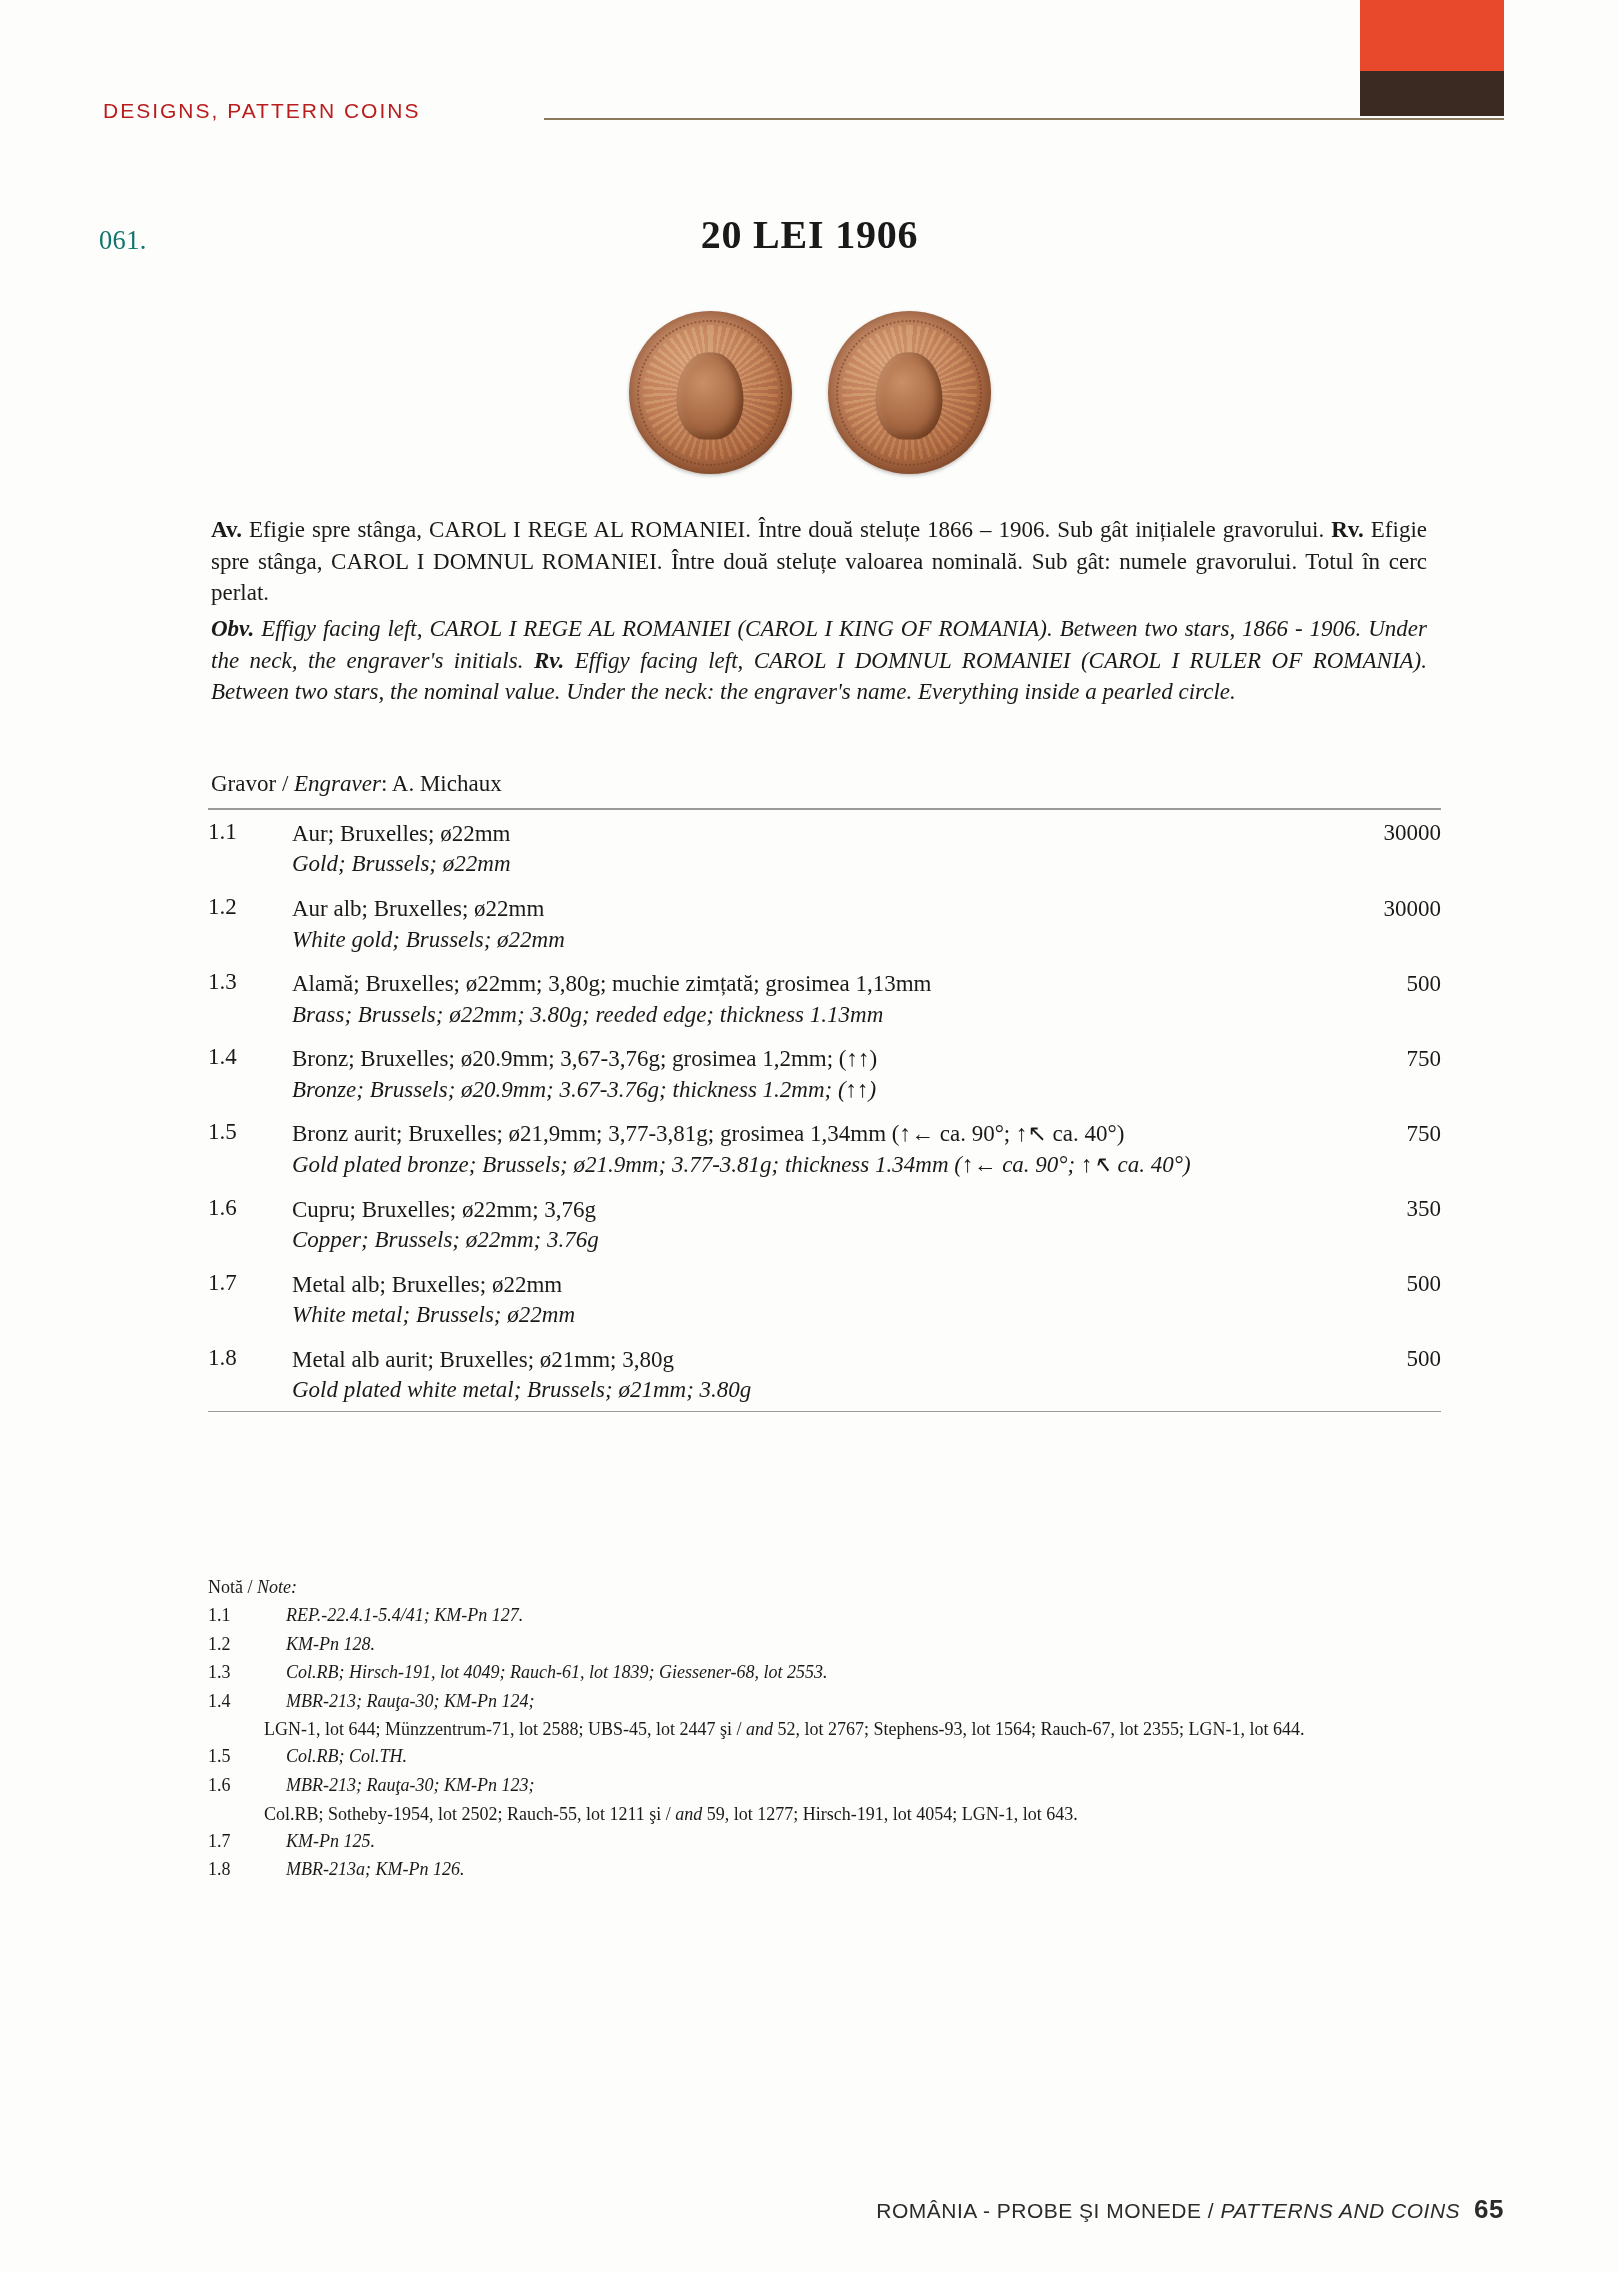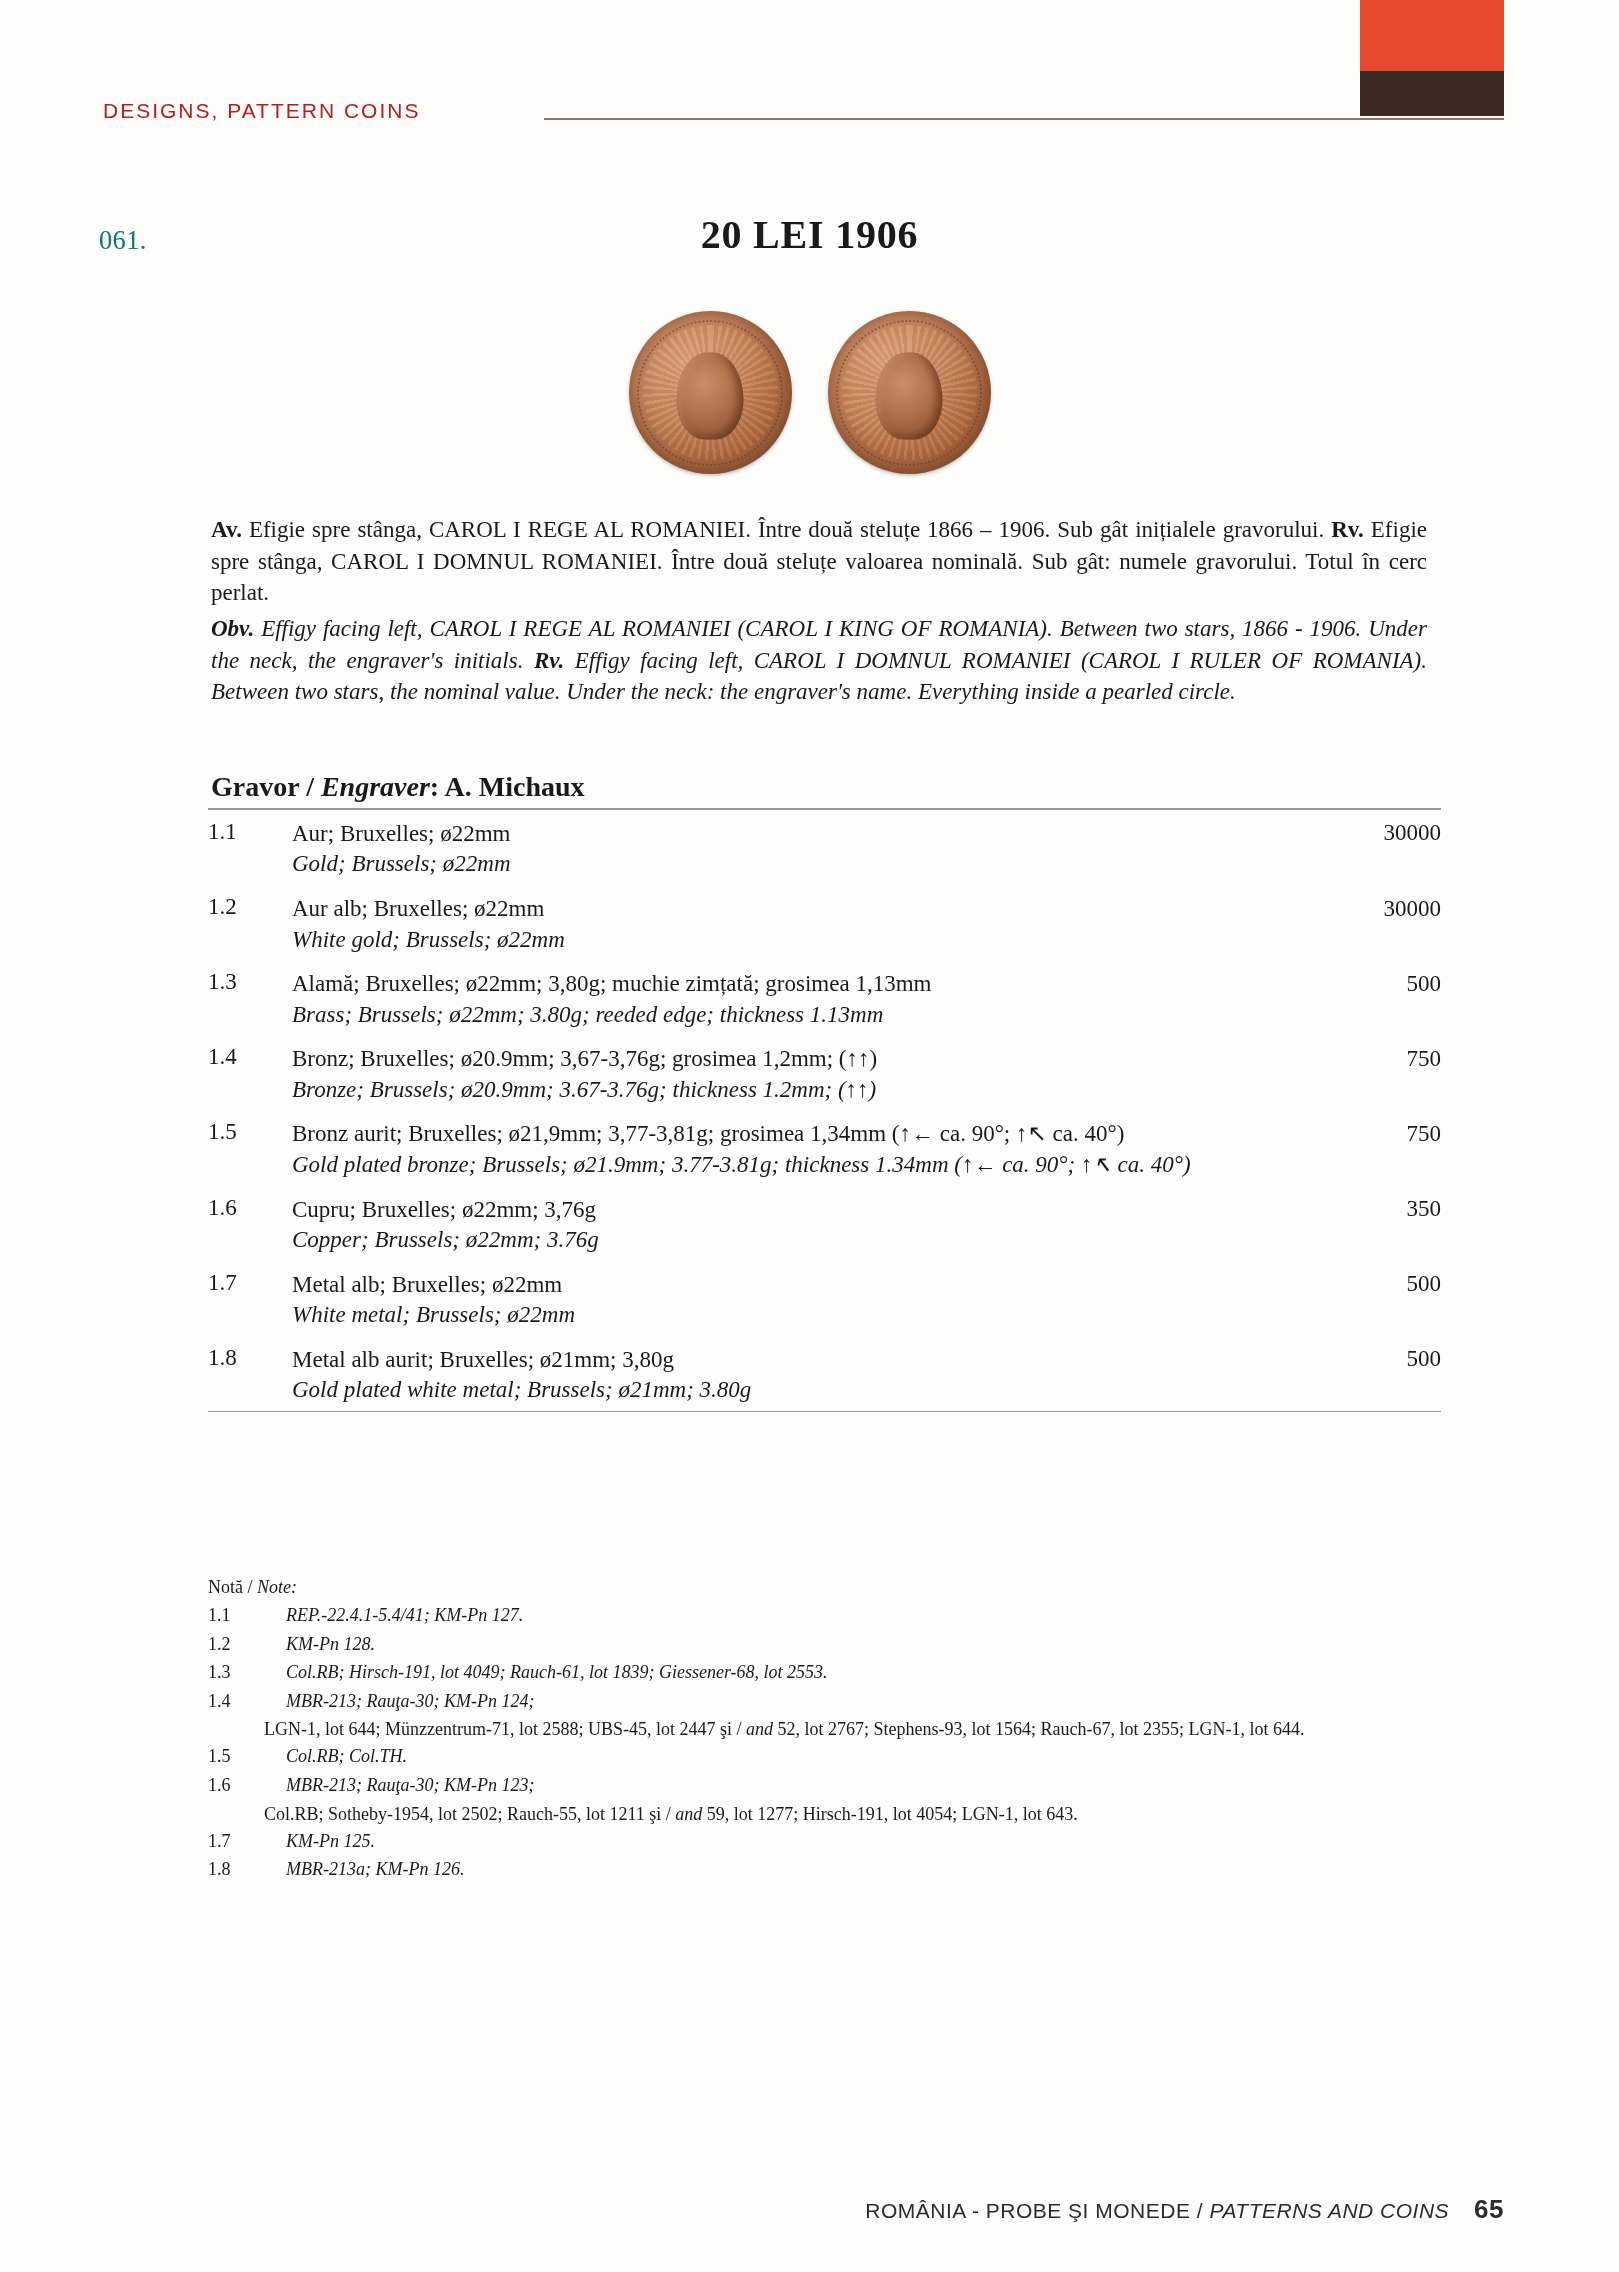--- a/index.html
+++ b/index.html
@@ -145,22 +145,21 @@
     font-style: italic;
     display: block;
     margin-top: 4.7px;
   }
   .desc .en b { font-style: italic; font-weight: bold; }
 
   .engraver {
     position: absolute;
     top: 771px;
     left: 211px;
-    font-size: 28px;
-    font-weight: bold;
+    font-size: 23px;
   }
   .engraver i { font-style: italic; }
 
   
   .table {
     position: absolute;
     top: 808px;
     left: 208px;
     width: 1233px;
   }
@@ -231,21 +230,21 @@
   .footer {
     position: absolute;
     bottom: 48px;
     right: 115px;
     font-family: "Liberation Sans", sans-serif;
     font-size: 21px;
     letter-spacing: 0.5px;
     color: #2b2b2b;
     display: flex;
     align-items: baseline;
-    gap: 25px;
+    gap: 14px;
   }
   .footer .ital { font-style: italic; }
   .footer .pageno {
     font-weight: bold;
     font-size: 26px;
   }
 </style>
 </head>
 <body>
 

